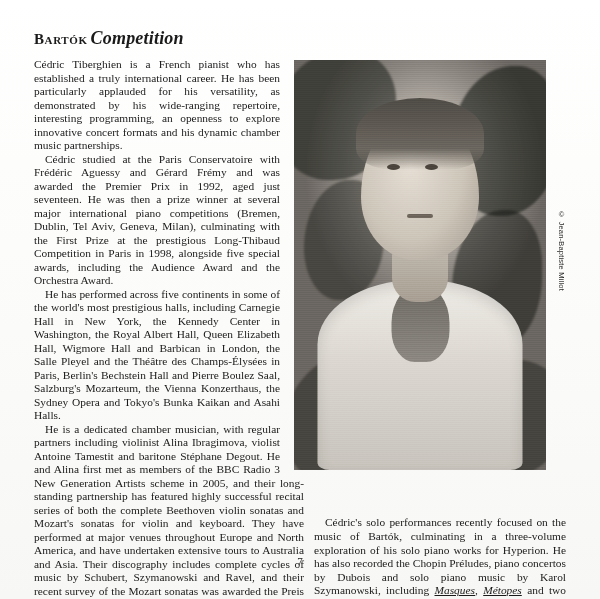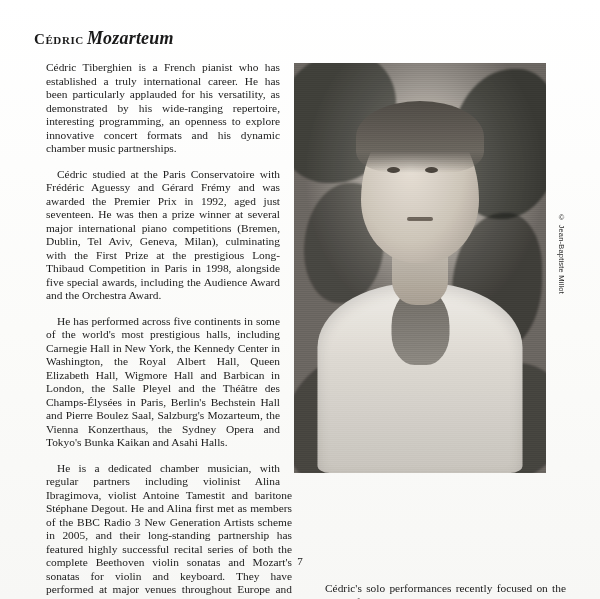--- a/index.html
+++ b/index.html
@@ -179,21 +179,21 @@
     font-family: "Liberation Sans", sans-serif;
     font-size: 7.5px;
     color: #2b2b2b;
     writing-mode: vertical-rl;
     text-orientation: mixed;
     letter-spacing: 0.2px;
     white-space: nowrap;
   }
 
   .bio p {
-    margin: 12px;
+    margin: 0;
     font-size: 11.4px;
     line-height: 13.5px;
     text-align: justify;
     text-indent: 11px;
     hyphens: auto;
   }
   .bio p.first-para {
     text-indent: 0;
   }
   .left-col {
@@ -231,21 +231,21 @@
     height: 14px;
   }
 </style>
 </head>
 <body>
 
 <div class="page">
   <div class="content">
 
     <h1 class="title">
-      <span class="first">Cédric</span><span class="last">Mozarteum</span>
+      <span class="first">Bartók</span><span class="last">Competition</span>
     </h1>
 
     <div class="columns">
 
       <div class="photo-wrap">
         <div class="photo">
           <div class="photo-inner">
             <div class="leaf l1"></div>
             <div class="leaf l2"></div>
             <div class="leaf l3"></div>

